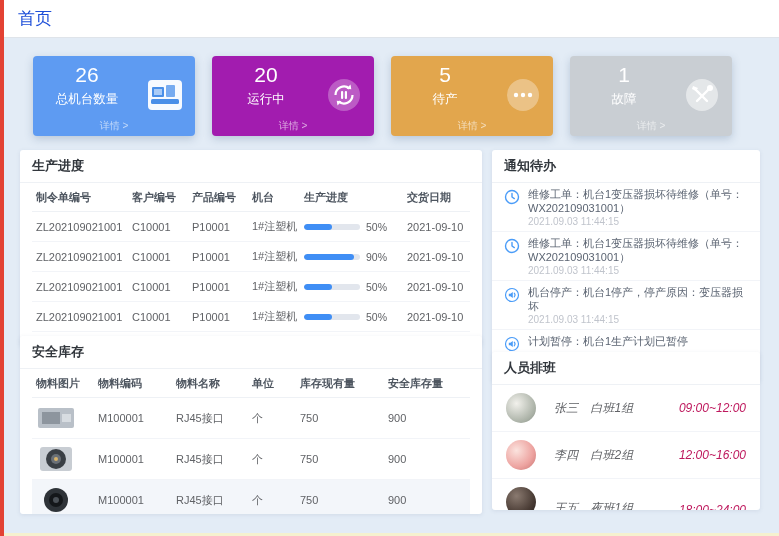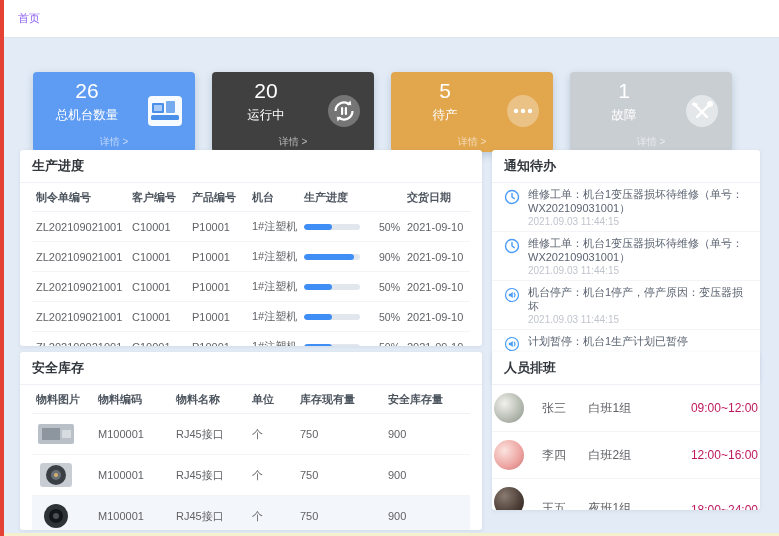--- a/index.html
+++ b/index.html
@@ -1,57 +1,57 @@
 <!DOCTYPE html>
 <html><head>
 <meta charset="utf-8">
 <style>
   html,body{margin:0;padding:0;}
   body{font-family:"Liberation Sans","DejaVu Sans",sans-serif;background:#f2f2f2;}
   .screen{position:relative;width:779px;height:536px;background:#e3ecf6;overflow:hidden;}
   .edge-left{position:absolute;left:0;top:0;width:4px;height:100%;background:#e34234;z-index:20;}
   .edge-bottom{position:absolute;left:4px;right:0;bottom:0;height:3px;background:#f5f1cf;z-index:20;}
   .topbar{position:absolute;left:4px;right:0;top:0;height:38px;background:#fff;border-bottom:1px solid #dfe4ea;display:flex;align-items:center;padding:0 14px;box-sizing:border-box;}
-  .topbar-title{font-size:11px;color:#8b5cf6;cursor:pointer;}
-
-  .card{position:absolute;top:72px;width:162px;height:80px;border-radius:4px;box-shadow:0 3px 8px rgba(60,90,130,0.25);color:#fff;}
+  .topbar-title{font-size:17px;color:#1d4ed8;cursor:pointer;}
+
+  .card{position:absolute;top:56px;width:162px;height:80px;border-radius:4px;box-shadow:0 3px 8px rgba(60,90,130,0.25);color:#fff;}
   .card-value{position:absolute;top:7px;left:0;width:108px;text-align:center;font-size:21px;}
   .card-label{position:absolute;top:35px;left:0;width:108px;text-align:center;font-size:12.5px;}
   .card-icon{position:absolute;right:12px;top:21px;width:36px;height:36px;}
   .card-detail{position:absolute;bottom:3px;left:0;width:100%;text-align:center;font-size:10px;color:rgba(255,255,255,0.62);cursor:pointer;}
 
   .panel{position:absolute;background:#fff;border-radius:3px;box-shadow:0 1px 4px rgba(80,100,130,0.12);box-sizing:border-box;overflow:hidden;}
   .panel-title{height:32px;line-height:32px;padding:0 12px;font-size:13px;font-weight:bold;color:#32373d;border-bottom:1px solid #eef1f5;}
   .panel-body{padding:0 12px;}
   .panel-production{left:20px;top:150px;width:462px;height:196px;}
   .panel-notify{left:492px;top:150px;width:268px;height:232px;}
-  .panel-inventory{left:20px;top:352px;width:462px;height:178px;}
+  .panel-inventory{left:20px;top:336px;width:462px;height:178px;}
   .panel-schedule{left:492px;top:352px;width:268px;height:158px;}
 
   .data-table{width:100%;border-collapse:collapse;table-layout:fixed;}
   .data-table th{font-size:11px;color:#4e5660;font-weight:bold;text-align:left;padding:7px 4px 6px;border-bottom:1px solid #eef1f5;overflow:hidden;white-space:nowrap;}
   .data-table td{font-size:11px;color:#606266;padding:7px 4px;border-bottom:1px solid #f2f4f8;overflow:hidden;white-space:nowrap;}
   .data-table tr:last-child td{border-bottom:none;}
   .inv-table td{padding:6px 4px;}
   .row-alt td{background:#f3f6fa;}
 
-  .prog{display:flex;align-items:center;gap:19px;}
+  .prog{display:flex;align-items:center;gap:6px;}
   .prog-track{width:56px;height:6px;background:#e2e6ed;border-radius:3px;overflow:hidden;flex:none;}
   .prog-fill{height:100%;border-radius:3px;}
   .prog-text{font-size:10.5px;color:#606266;}
 
   .notif-item{display:flex;gap:8px;padding:4px 12px 4px;border-bottom:1px solid #f2f4f8;cursor:pointer;}
   .notif-item:last-child{border-bottom:none;}
   .notif-icon{flex:none;width:16px;height:16px;margin-top:2px;}
   .notif-text{font-size:11px;line-height:1.28;color:#5b6472;}
   .notif-time{font-size:10px;color:#c0c4cc;margin-top:1px;}
 
   .mat-img{display:inline-block;width:40px;height:28px;vertical-align:middle;}
 
-  .sched-row{display:flex;align-items:center;padding:8px 2px;border-bottom:1px solid #f2f4f8;}
+  .sched-row{display:flex;align-items:center;padding:8px 14px;border-bottom:1px solid #f2f4f8;font-style:italic;}
   .sched-row:last-child{border-bottom:none;align-items:flex-end;}
   .avatar{flex:none;width:30px;height:30px;border-radius:50%;margin-right:18px;}
   .avatar-1{background:radial-gradient(circle at 35% 35%,#f2f1ec,#a9b0a5 70%,#7d857c);}
   .avatar-2{background:radial-gradient(circle at 35% 35%,#fbe3de,#eda3a0 60%,#c4706e);}
   .avatar-3{background:radial-gradient(circle at 35% 30%,#8a7a70,#4a3c35 60%,#241c18);}
   .sched-name{width:54px;font-size:12px;color:#606266;}
   .sched-shift{width:76px;font-size:12px;color:#606266;}
   .sched-time{font-size:12px;color:#be185d;margin-left:37px;}
 </style>
 </head>
@@ -73,21 +73,21 @@
           <rect x="1" y="3" width="34" height="30" rx="4" fill="rgba(255,255,255,0.95)"></rect>
           <rect x="5" y="10" width="12" height="10" rx="1" fill="#4a8fe8"></rect>
           <rect x="7" y="12" width="8" height="6" fill="#a9cbf7"></rect>
           <rect x="19" y="8" width="9" height="12" rx="1" fill="#77abf0"></rect>
           <rect x="4" y="22" width="28" height="5" rx="1.5" fill="#4a8fe8"></rect>
         </svg>
     </div>
     <div class="card-detail">详情 &gt;</div>
   </div>
 
-  <div class="card" style="left: 212px; background: #404040;">
+  <div class="card" style="left: 212px; background: #a21caf;">
     <div class="card-value">20</div>
     <div class="card-label">运行中</div>
     <div class="card-icon">
       <svg width="36" height="36" viewBox="0 0 36 36">
           <circle cx="18" cy="18" r="16" fill="rgba(255,255,255,0.28)"></circle>
           <path d="M9.5 18a8.5 8.5 0 0 1 14-6.4" fill="none" stroke="#fff" stroke-width="2.2"></path>
           <path d="M24.5 7.5l.8 4.8-4.8-.6z" fill="#fff"></path>
           <path d="M26.5 18a8.5 8.5 0 0 1-14 6.4" fill="none" stroke="#fff" stroke-width="2.2"></path>
           <path d="M11.5 28.5l-.8-4.8 4.8.6z" fill="#fff"></path>
           <rect x="15" y="14" width="2.2" height="8" rx="1" fill="#fff"></rect>

